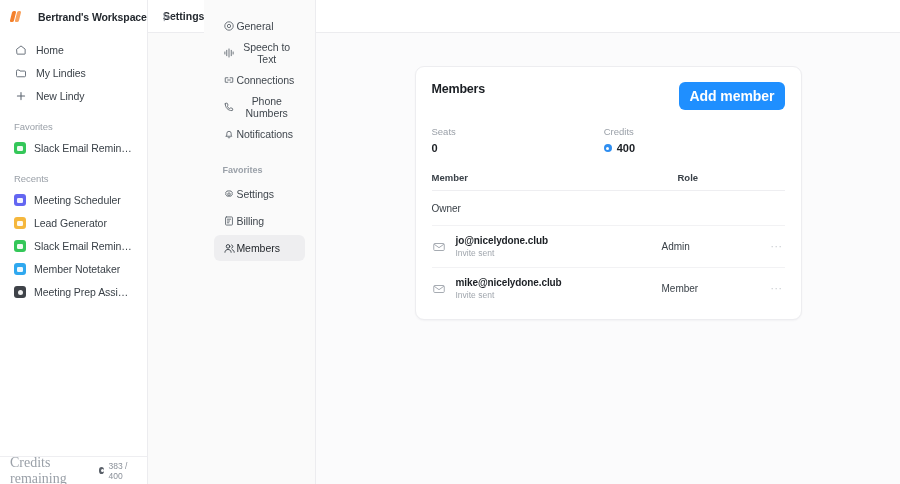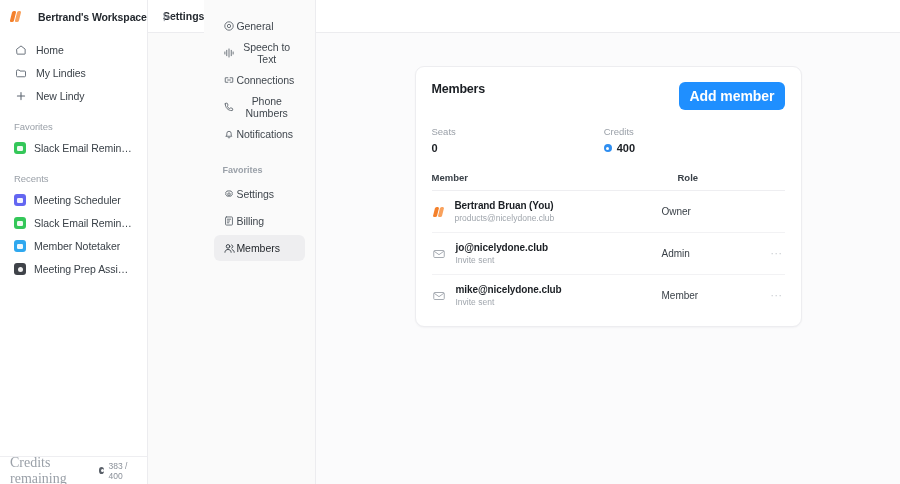--- a/index.html
+++ b/index.html
@@ -246,20 +246,24 @@
       </div>
     </div>
 
     <div class="sec-title">Recents</div>
     <div class="nav-sec" style="padding-top:0">
       <div class="nav-row">
         <span class="app-ico" style="background:#6366f1"></span>
         <span class="lbl">Meeting Scheduler</span>
       </div>
       <div class="nav-row">
+        <span class="app-ico" style="background:#f5b73d"></span>
+        <span class="lbl">Lead Generator</span>
+      </div>
+      <div class="nav-row">
         <span class="app-ico" style="background:#34c759"></span>
         <span class="lbl">Slack Email Reminder</span>
       </div>
       <div class="nav-row">
         <span class="app-ico" style="background:#2fa8ef"></span>
         <span class="lbl">Member Notetaker</span>
       </div>
       <div class="nav-row">
         <span class="app-ico round" style="background:#3f4349"></span>
         <span class="lbl">Meeting Prep Assistant</span>
@@ -390,30 +394,20 @@
             </div>
           </div>
         </div>
 
         <div class="tbl-head">
           <span class="c1">Member</span>
           <span class="c2">Role</span>
         </div>
 
         <div class="mrow">
-          <div class="who">
-            <span class="avatar-logo">
-                <i class="a"></i>
-                <i class="b"></i>
-              </span>
-            <span>
-              <div class="nm">Bertrand Bruan (You)</div>
-              <div class="sub">products@nicelydone.club</div>
-            </span>
-          </div>
           <span class="role">Owner</span>
           <span class="dots hidden">···</span>
         </div>
 
         <div class="mrow">
           <div class="who">
             <span class="env">
               <svg width="14" height="14" viewBox="0 0 16 16" fill="none" stroke="#a2a8af" stroke-width="1.1" stroke-linejoin="round">
                 <rect x="2" y="4" width="12" height="8" rx="1.1"></rect>
                   <path d="M2.4 4.8 8 8.8l5.6-4"></path>

